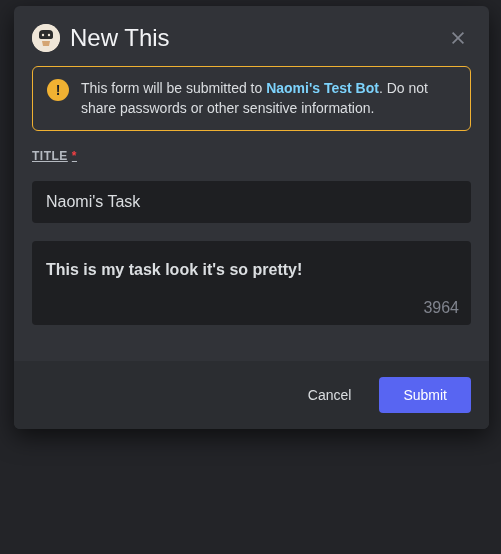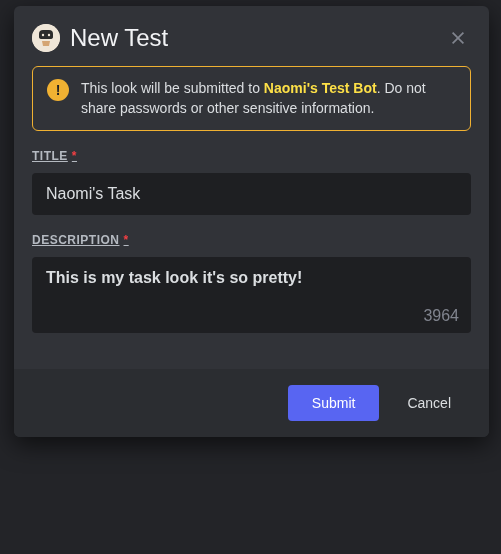--- a/index.html
+++ b/index.html
@@ -96,21 +96,21 @@
       font-weight: 900;
       font-size: 14px;
     }
     .warning-text {
       color: #dbdee1;
       font-size: 14px;
       line-height: 1.4;
     }
     .warning-text b {
       font-weight: 600;
-      color: #fde047;
+      color: #7dd3fc;
     }
     .field {
       margin-bottom: 18px;
     }
     .field-label {
       font-size: 12px;
       font-weight: 700;
       letter-spacing: 0.5px;
       color: #b5bac1;
       text-transform: uppercase;
@@ -124,20 +124,21 @@
     }
     .text-input, .textarea-input {
       width: 100%;
       background: #1e1f22;
       border: none;
       border-radius: 4px;
       padding: 12px 14px;
       color: #dbdee1;
       font-size: 16px;
       font-family: inherit;
+      margin-top: 8px;
     }
     .textarea-wrap {
       position: relative;
       background: #1e1f22;
       border-radius: 4px;
     }
     .textarea-input {
       resize: none;
       height: 72px;
       background: transparent;
@@ -187,54 +188,51 @@
   <div class="modal-header">
     <div class="avatar">
       <svg viewBox="0 0 28 28">
         <circle cx="14" cy="14" r="14" fill="#efe6d8"></circle>
         <path d="M 7 10 Q 7 6 11 6 L 17 6 Q 21 6 21 10 L 21 13 Q 21 15 18 15 L 10 15 Q 7 15 7 13 Z" fill="#2c2c2c"></path>
         <circle cx="11" cy="11" r="1.2" fill="#efe6d8"></circle>
         <circle cx="17" cy="11" r="1.2" fill="#efe6d8"></circle>
         <path d="M 10 17 L 18 17 L 17 22 L 11 22 Z" fill="#d4a574"></path>
       </svg>
     </div>
-    <div class="modal-title">New Test</div>
+    <div class="modal-title">New This</div>
     <button class="close-btn">
       <svg width="18" height="18" viewBox="0 0 24 24">
         <path fill="currentColor" d="M18.4 4L12 10.4L5.6 4L4 5.6L10.4 12L4 18.4L5.6 20L12 13.6L18.4 20L20 18.4L13.6 12L20 5.6L18.4 4Z"></path>
       </svg>
     </button>
   </div>
 
   <div class="modal-body">
     <div class="warning">
       <div class="warning-icon">!</div>
       <div class="warning-text">
-        <span>This look will be submitted to </span><b>Naomi's Test Bot</b><span>. Do not share passwords or other sensitive information.</span>
+        <span>This form will be submitted to </span><b>Naomi's Test Bot</b><span>. Do not share passwords or other sensitive information.</span>
       </div>
     </div>
 
     <div class="field">
       <label class="field-label">
         <span>TITLE</span><span class="required">*</span>
       </label>
       <input type="text" class="text-input" value="Naomi's Task" style="">
     </div>
 
     <div class="field">
-      <label class="field-label">
-        <span>DESCRIPTION</span><span class="required">*</span>
-      </label>
       <div class="textarea-wrap">
         <textarea class="textarea-input" style="">This is my task look it's so pretty!</textarea>
         <div class="char-count">3964</div>
       </div>
     </div>
 
     <div class="field" style="margin-bottom:8px;">
     </div>
   </div>
 
   <div class="modal-footer">
+    <button class="btn btn-cancel">Cancel</button>
     <button class="btn btn-submit">Submit</button>
-    <button class="btn btn-cancel">Cancel</button>
   </div>
 </div>
 
 </body></html>

